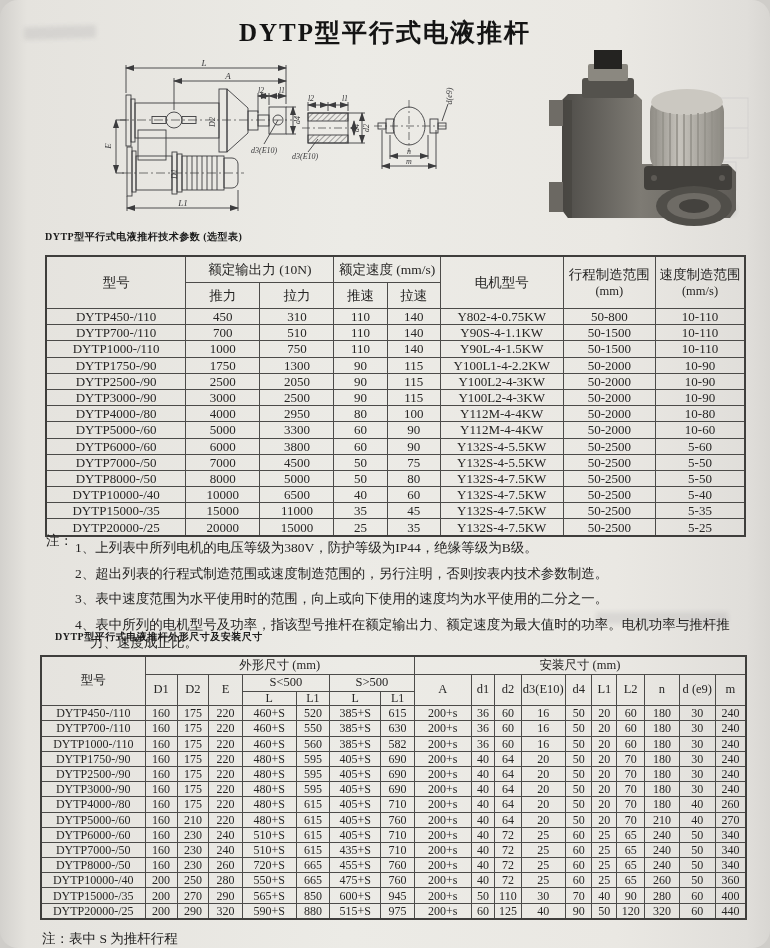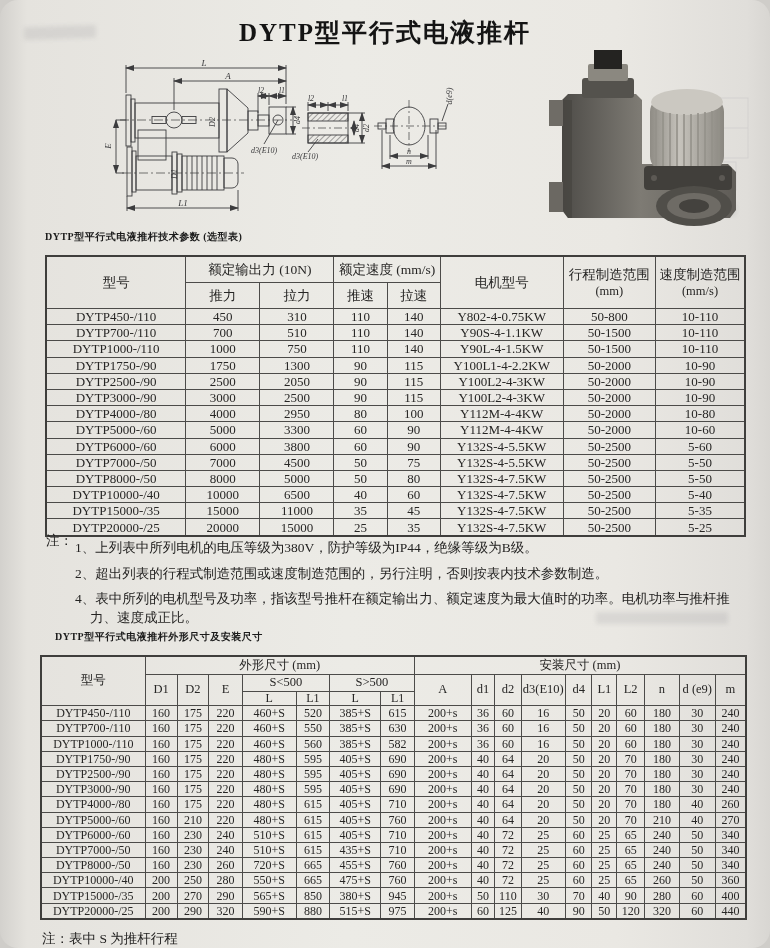--- a/index.html
+++ b/index.html
@@ -419,20 +419,21 @@
           <td>50-2500</td>
           <td>5-25</td>
         </tr>
       </tbody>
   </table>
 
   <div class="notes">
     <span class="np">注：</span>
     <div class="note-item">1、上列表中所列电机的电压等级为380V，防护等级为IP44，绝缘等级为B级。</div>
     <div class="note-item">2、超出列表的行程式制造范围或速度制造范围的，另行注明，否则按表内技术参数制造。</div>
+    <div class="note-item">3、表中速度范围为水平使用时的范围，向上或向下使用的速度均为水平使用的二分之一。</div>
     <div class="note-item">4、表中所列的电机型号及功率，指该型号推杆在额定输出力、额定速度为最大值时的功率。电机功率与推杆推力、速度成正比。</div>
   </div>
 
   <div class="sec-title t2">DYTP型平行式电液推杆外形尺寸及安装尺寸</div>
 
   <table class="tbl tbl-2">
     <colgroup>
       <col style="width:15%">
         <col style="width:4.6%">
         <col style="width:4.6%">
@@ -723,21 +724,21 @@
           <td>50</td>
           <td>360</td>
         </tr>
         <tr>
           <td class="model">DYTP15000-/35</td>
           <td>200</td>
           <td>270</td>
           <td>290</td>
           <td>565+S</td>
           <td>850</td>
-          <td>380+S</td>
+          <td>600+S</td>
           <td>945</td>
           <td>200+s</td>
           <td>50</td>
           <td>110</td>
           <td>30</td>
           <td>70</td>
           <td>40</td>
           <td>90</td>
           <td>280</td>
           <td>60</td>

